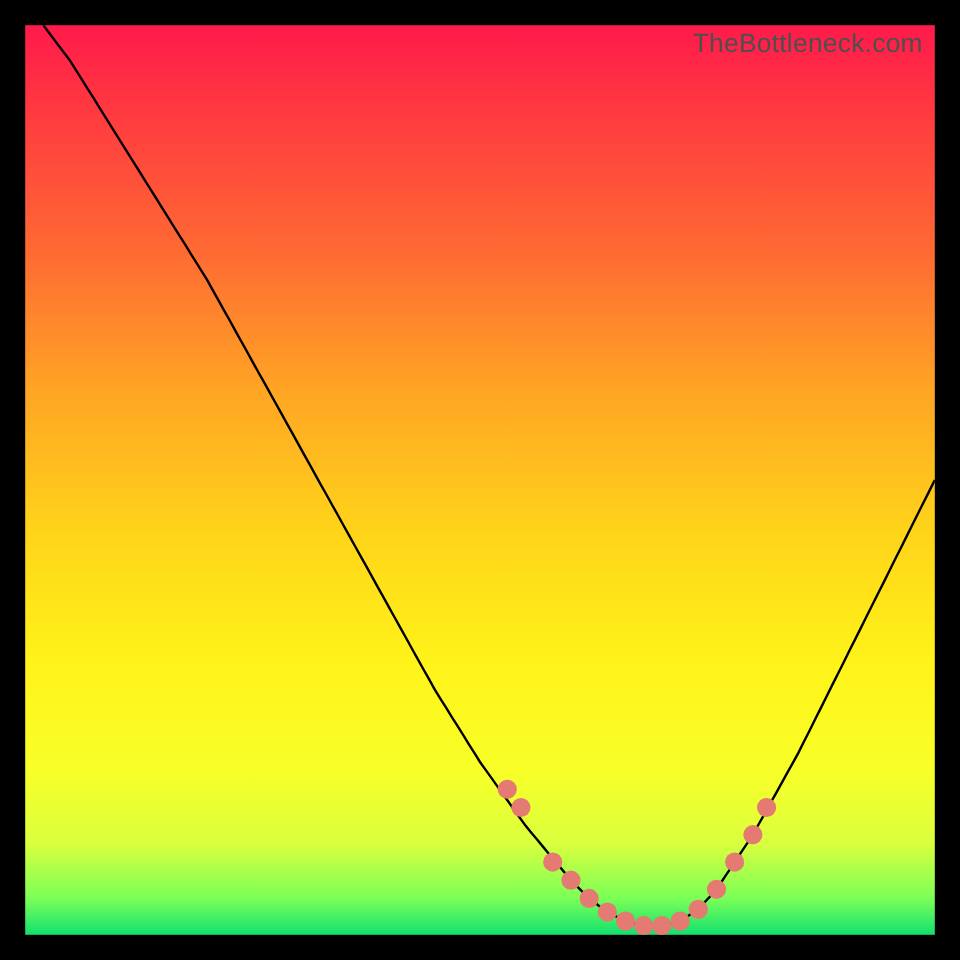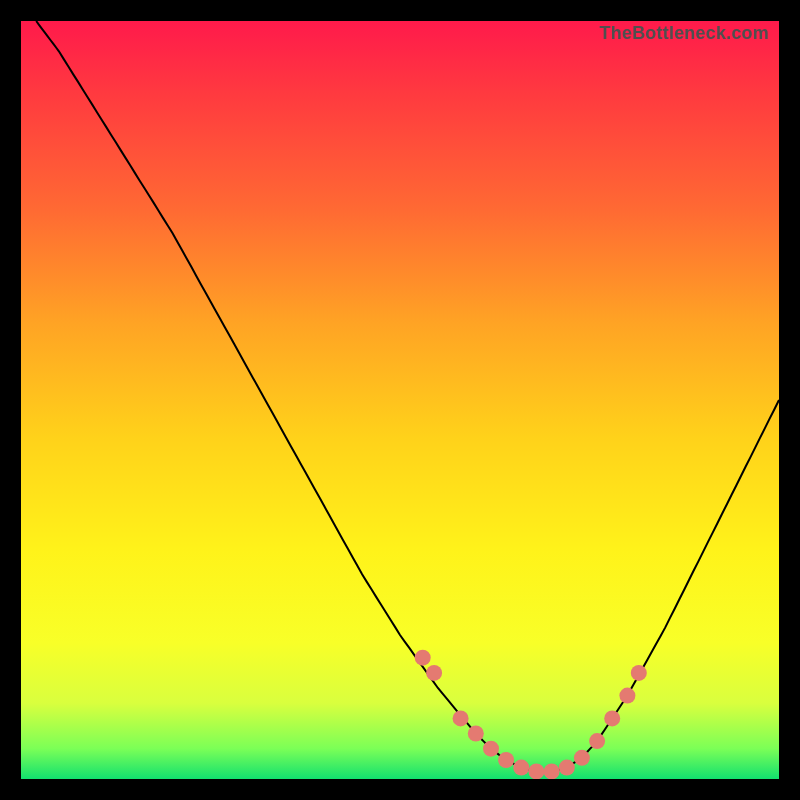--- a/index.html
+++ b/index.html
@@ -27,22 +27,22 @@
       #f8ff28 82%,
       #d9ff3e 90%,
       #7bff57 96%,
       #12e06f 100%);
   }
   .watermark {
     position: absolute;
     top: 2px;
     right: 10px;
     color: #4f4f4f;
-    font-size: 18px;
-    font-weight: 700;
+    font-size: 22px;
+    font-weight: 400;
     letter-spacing: 0.2px;
     z-index: 5;
     user-select: none;
   }
   svg.plot {
     position: absolute;
     left: 0;
     top: 0;
     width: 758px;
     height: 758px;

